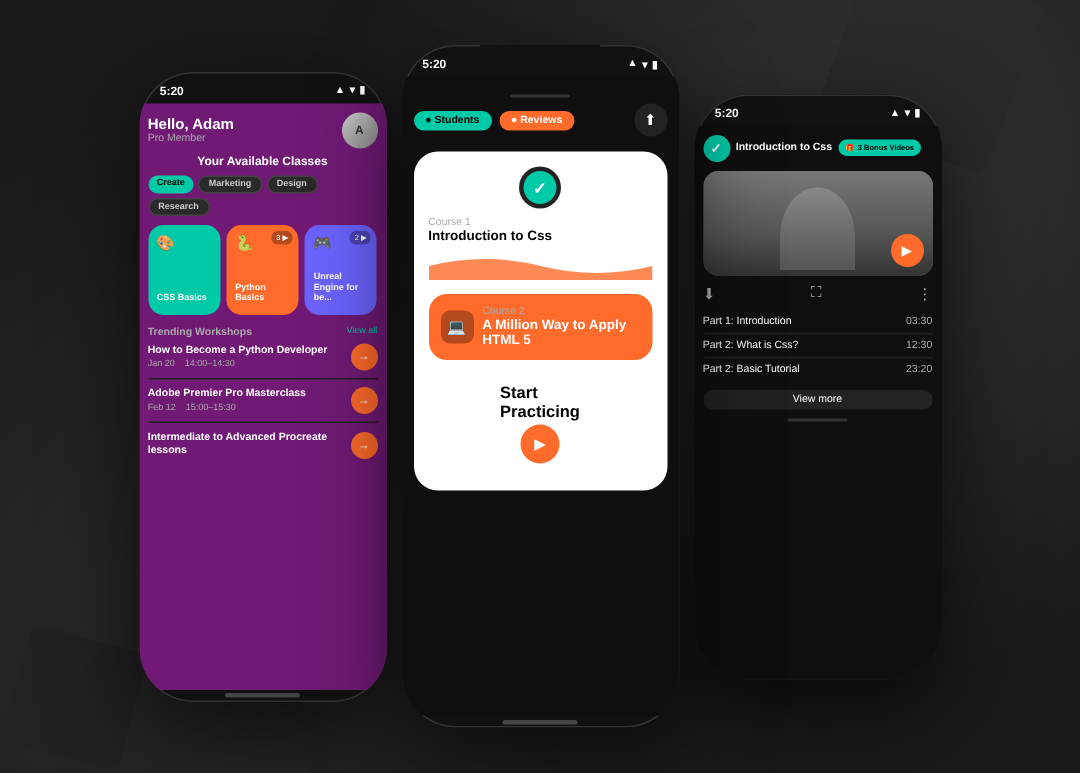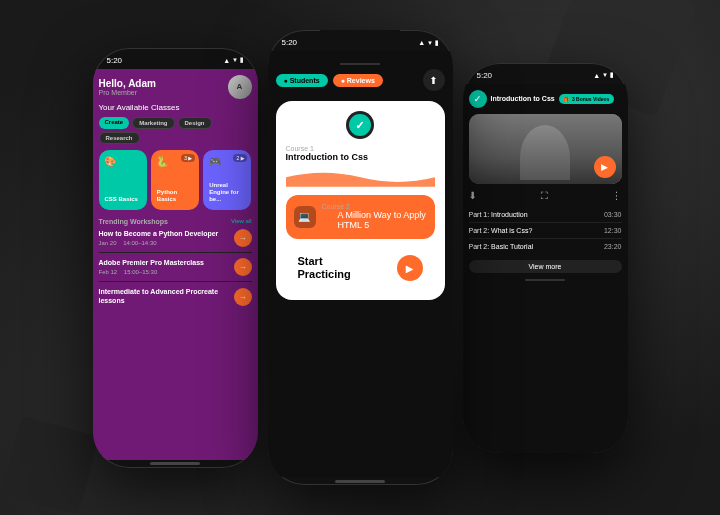--- a/index.html
+++ b/index.html
@@ -60,21 +60,21 @@
       z-index: 10;
     }
 
     .phone-status {
       display: flex;
       justify-content: space-between;
       align-items: center;
       padding: 8px 14px 4px;
       font-size: 8px;
       color: #fff;
-      font-weight: 400;
+      font-weight: 700;
     }
 
     .status-icons {
       display: flex;
       gap: 3px;
       align-items: center;
       font-size: 7px;
     }
 
     .phone-screen {
@@ -121,23 +121,23 @@
       display: flex;
       align-items: center;
       justify-content: center;
       font-size: 8px;
       color: #333;
       font-weight: 700;
     }
 
     .section-title {
       font-size: 8px;
-      font-weight: 400;
-      color: #fff;
-      text-align: left;
+      font-weight: 700;
+      color: #fff;
+      text-align: center;
       margin-bottom: 5px;
     }
 
     .filter-tags {
       display: flex;
       gap: 3px;
       flex-wrap: wrap;
       margin-bottom: 6px;
     }
 
@@ -378,34 +378,34 @@
       flex-shrink: 0;
     }
 
     .course2-text {
       font-size: 7px;
       color: #aaa;
     }
 
     .course2-title {
       font-size: 9px;
-      font-weight: 400;
+      font-weight: 700;
       color: #fff;
       line-height: 1.2;
-      margin-left: 16px;
     }
 
     .start-btn {
       background: #fff;
       border-radius: 25px;
       padding: 8px 12px;
       display: flex;
       align-items: center;
       justify-content: space-between;
       margin-top: 8px;
+      flex-direction: column;
     }
 
     .start-btn-text {
       font-size: 11px;
       font-weight: 800;
       color: #000;
       line-height: 1.2;
     }
 
     .start-btn-icon {

